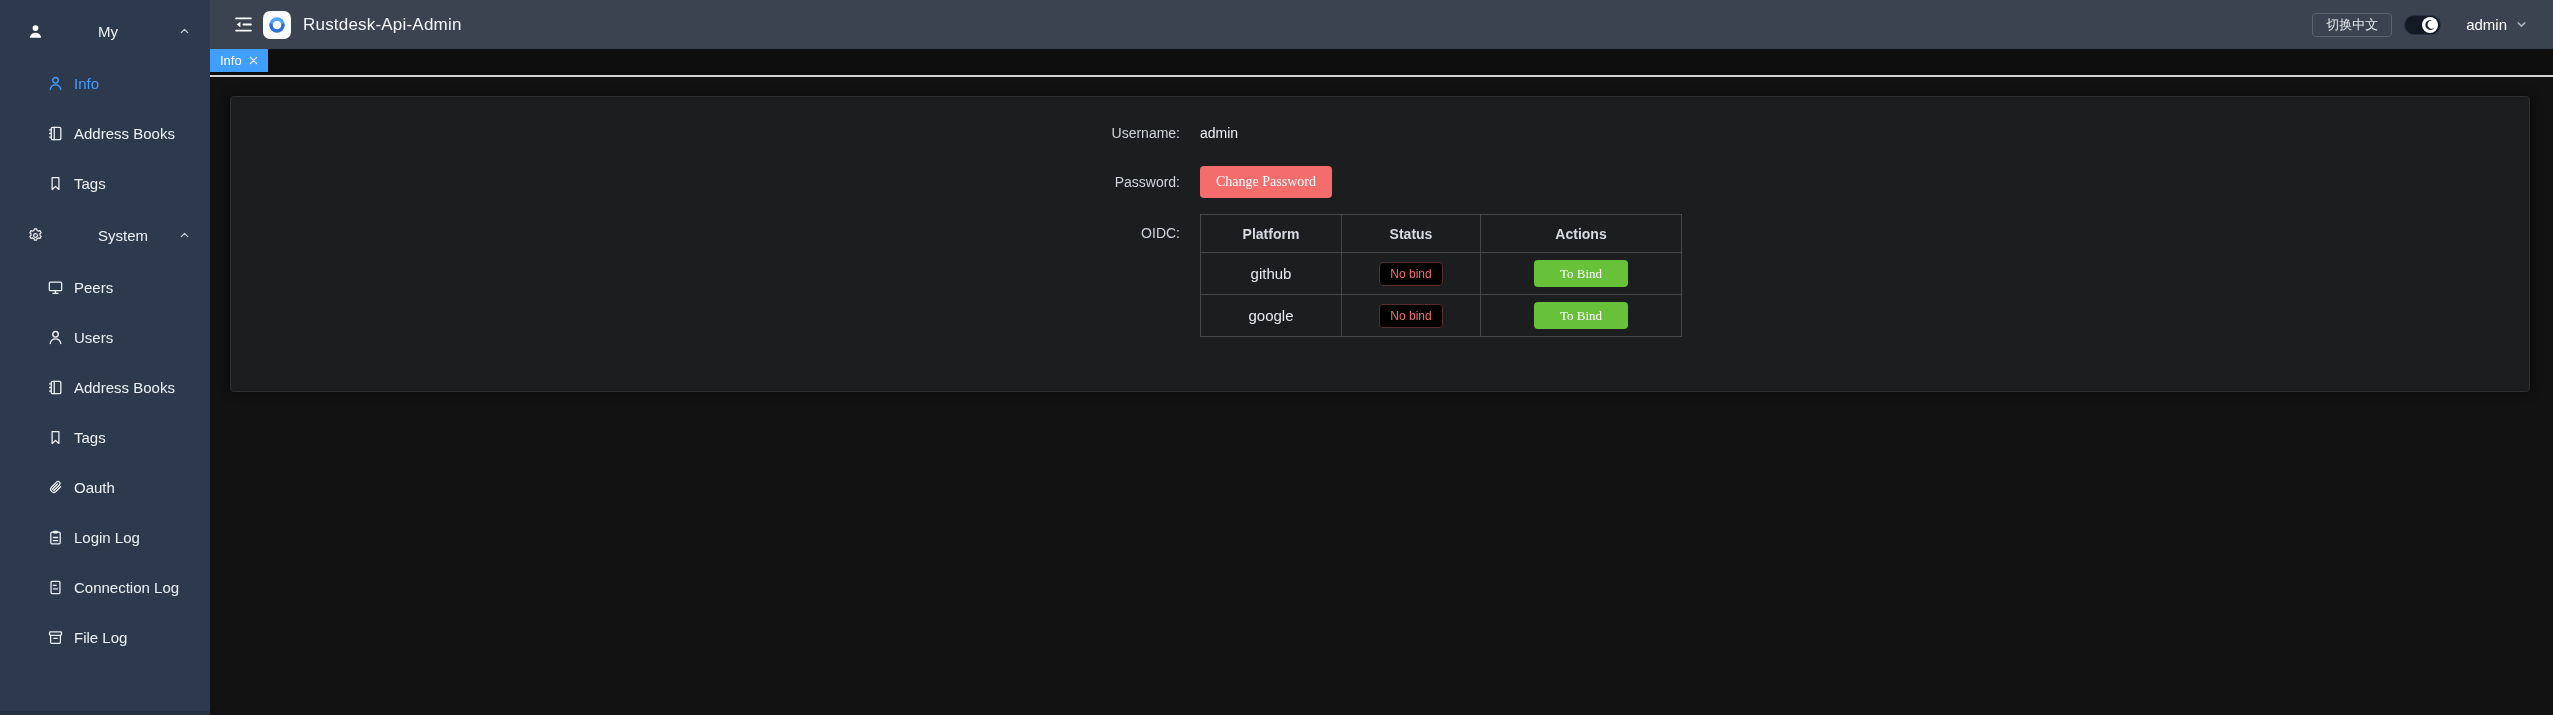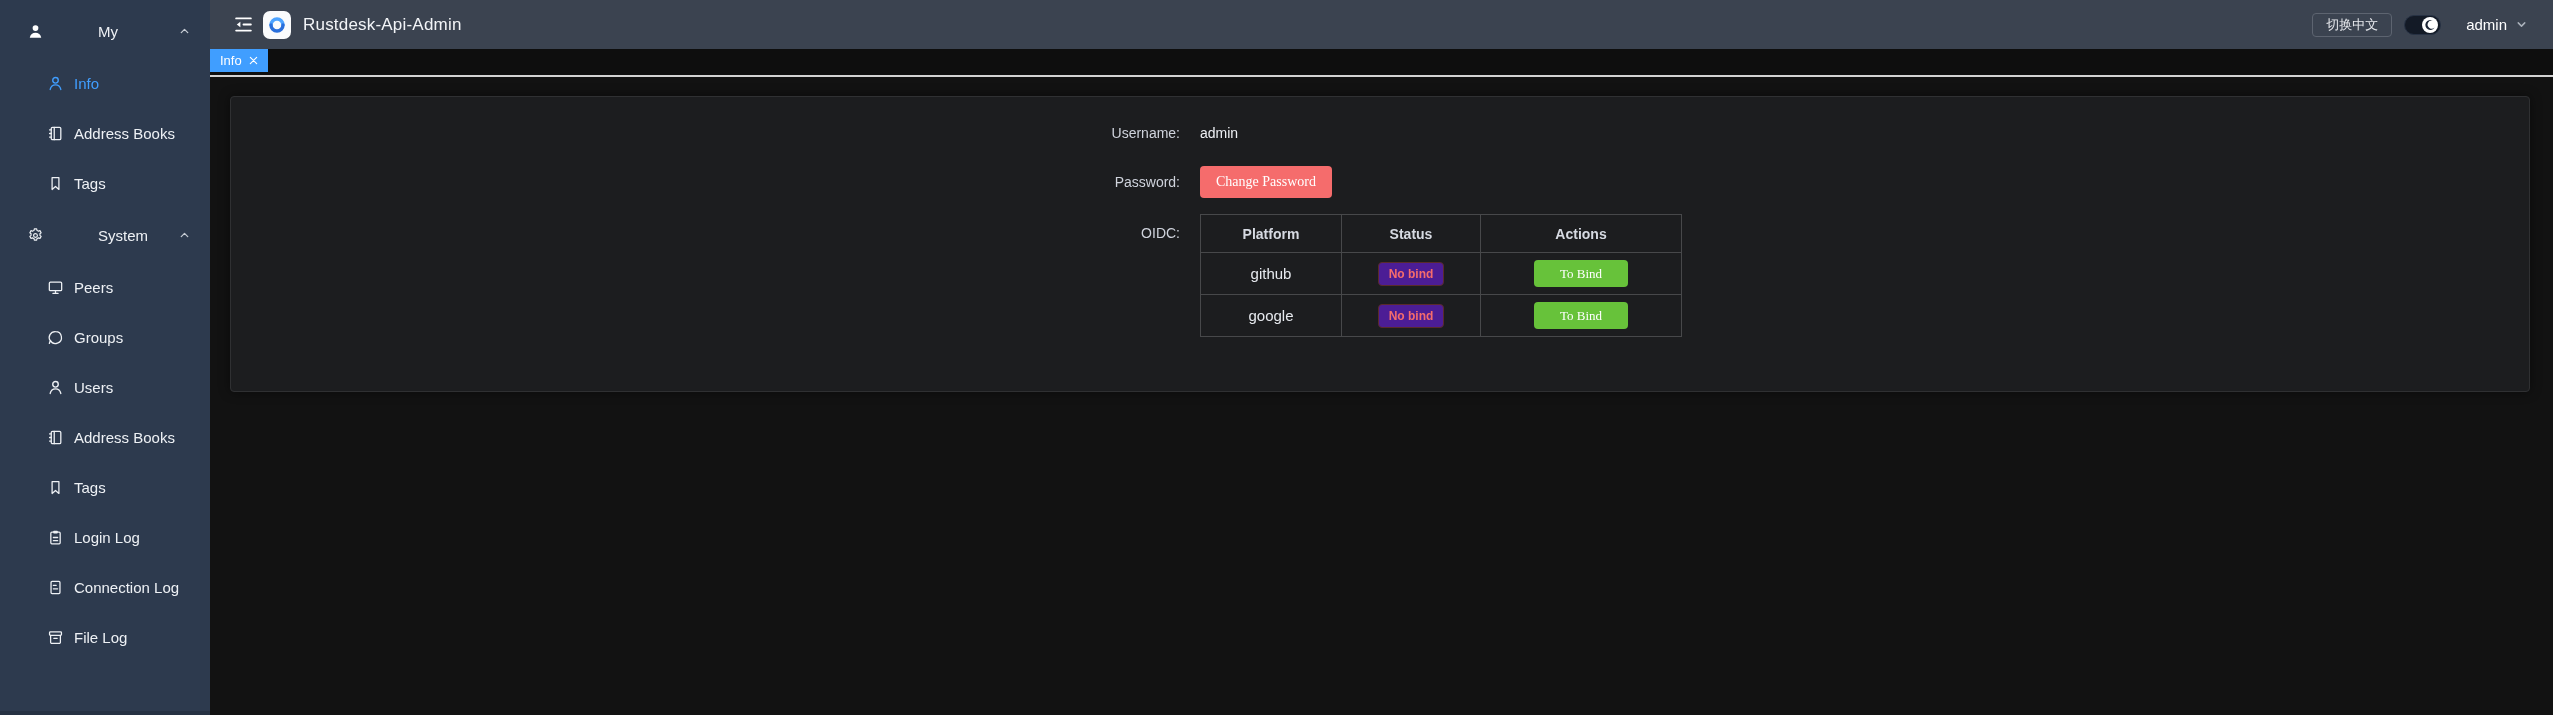--- a/index.html
+++ b/index.html
@@ -67,22 +67,22 @@
   .username-value { color:#eef0f4; font-size:14px; font-weight:500; }
   .btn { border:none; border-radius:4px; color:#fff; cursor:pointer; font-family:Liberation Serif, serif; }
   .btn-danger { height:32px; padding:0 16px; background:var(--danger,#f56c6c); font-size:14px; }
   .btn-success { height:27px; padding:0 26px; background:var(--success,#67c23a); font-size:13px; }
 
   table.oidc { border-collapse:collapse; background:transparent; }
   table.oidc th, table.oidc td { border:1px solid #47484a; text-align:center; }
   table.oidc th { height:38px; font-size:14px; font-weight:bold; color:#d6dae2; }
   table.oidc td { height:42px; font-size:15px; color:#e7eaef; }
   .tag-danger { display:inline-block; padding:3px 10px; font-size:12px; line-height:16px;
-                color:var(--danger,#f56c6c); background:#4c1d95; border:1px solid #5a2b2b;
-                border-radius:4px;font-weight:bold; }
+                color:var(--danger,#f56c6c); background:#000000; border:1px solid #5a2b2b;
+                border-radius:4px; }
 </style>
 </head>
 <body>
 
 <div id="app">
 
   <nav class="sidebar">
 
     <div class="menu-group">
       <span class="mi">
@@ -146,28 +146,20 @@
     <div class="menu-item">
       <span class="mi">
         <svg viewBox="0 0 16 16" fill="none" stroke="currentColor" stroke-width="1.2" stroke-linecap="round" stroke-linejoin="round">
             <rect x="2.2" y="3" width="11.6" height="8" rx="1"></rect>
             <path d="M8 11v2.6M5.6 13.6h4.8"></path>
           </svg>
       </span>
       <span>Peers</span>
     </div>
 
-    <div class="menu-item">
-      <span class="mi">
-        <svg viewBox="0 0 16 16" fill="none" stroke="currentColor" stroke-width="1.2" stroke-linejoin="round">
-            <path d="M8 2.4a5.6 5.6 0 1 1-4.9 8.3L2.2 13.6l.9-2.4A5.6 5.6 0 0 1 8 2.4z"></path>
-          </svg>
-      </span>
-      <span>Groups</span>
-    </div>
 
     <div class="menu-item">
       <span class="mi">
         <svg viewBox="0 0 16 16" fill="none" stroke="currentColor" stroke-width="1.3" stroke-linecap="round" stroke-linejoin="round">
             <circle cx="8" cy="5" r="2.6"></circle>
             <path d="M3 13.6c.6-2.9 2.5-4.3 5-4.3s4.4 1.4 5 4.3"></path>
           </svg>
       </span>
       <span>Users</span>
     </div>
@@ -184,20 +176,28 @@
 
     <div class="menu-item">
       <span class="mi">
         <svg viewBox="0 0 16 16" fill="none" stroke="currentColor" stroke-width="1.2" stroke-linejoin="round">
             <path d="M4.8 2.4h6.4v11.2L8 10.8l-3.2 2.8z"></path>
           </svg>
       </span>
       <span>Tags</span>
     </div>
 
+    <div class="menu-item">
+      <span class="mi">
+        <svg viewBox="0 0 16 16" fill="none" stroke="currentColor" stroke-width="1.2" stroke-linecap="round" stroke-linejoin="round">
+            <path d="M12.8 7.3 8.4 11.7a2.9 2.9 0 0 1-4.1-4.1L9 2.9a1.9 1.9 0 0 1 2.7 2.7L7 10.3a1 1 0 0 1-1.4-1.4l4.2-4.2"></path>
+          </svg>
+      </span>
+      <span>Oauth</span>
+    </div>
 
     <div class="menu-item">
       <span class="mi">
         <svg viewBox="0 0 16 16" fill="none" stroke="currentColor" stroke-width="1.2" stroke-linecap="round" stroke-linejoin="round">
             <rect x="3.6" y="3" width="8.8" height="11" rx="1"></rect>
             <rect x="5.9" y="1.6" width="4.2" height="2.6" rx=".6" fill="currentColor" stroke="none"></rect>
             <path d="M6 8h4M6 11h4"></path>
           </svg>
       </span>
       <span>Login Log</span>

